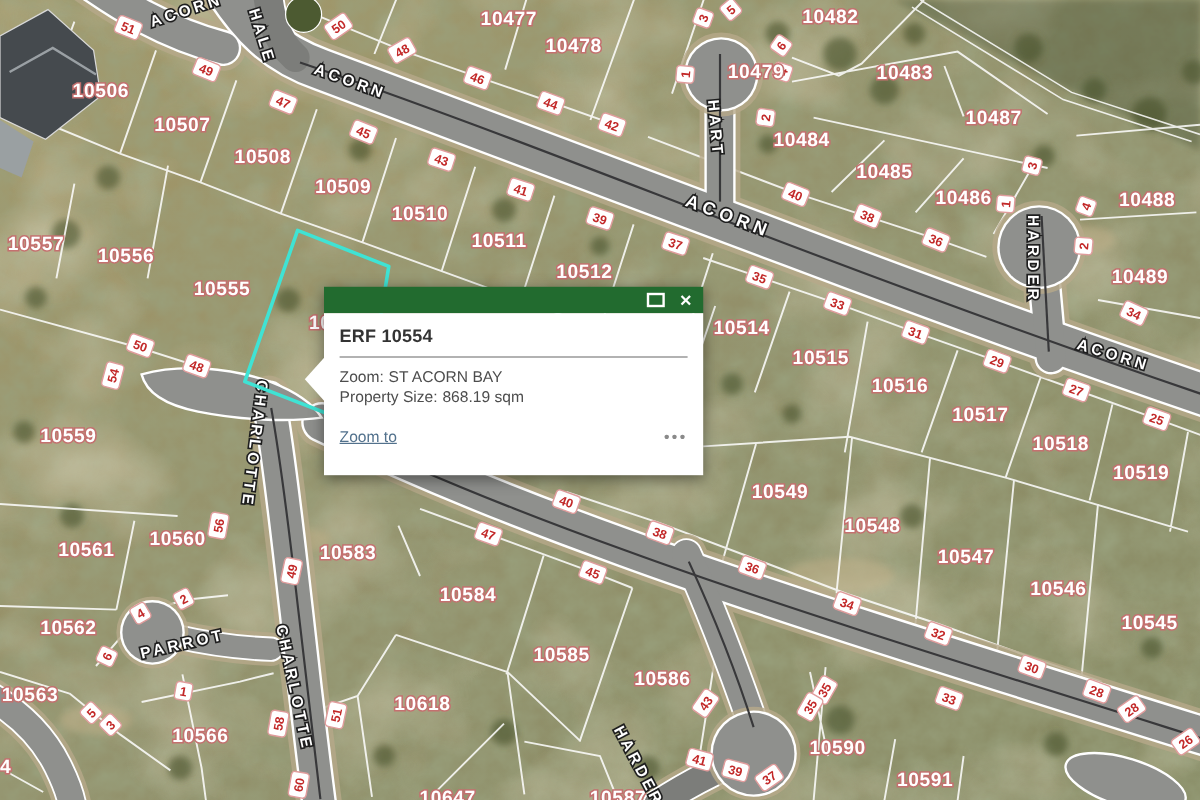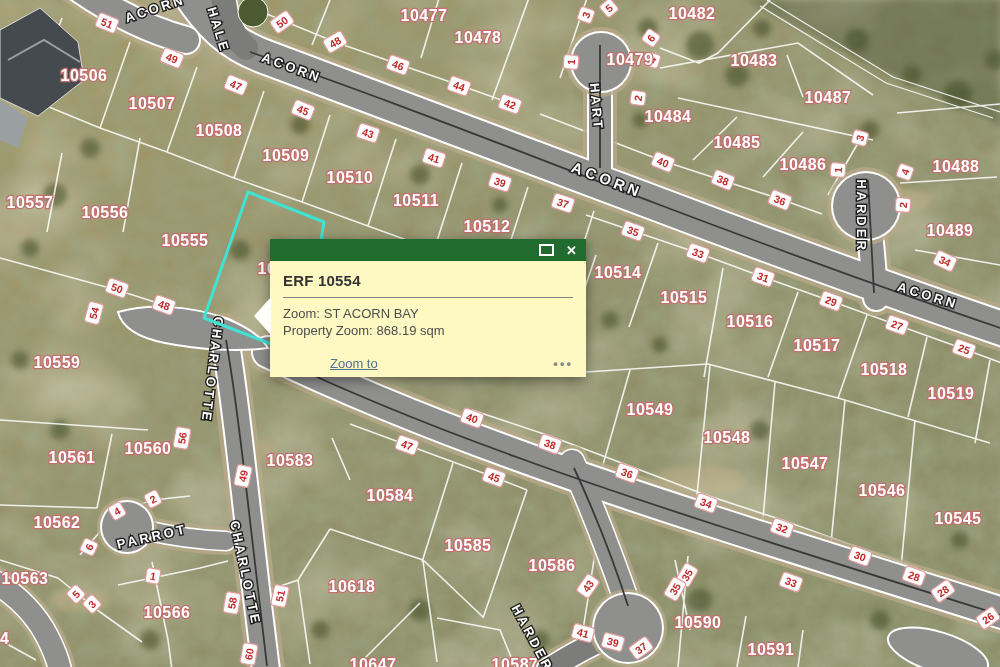--- a/index.html
+++ b/index.html
@@ -19,26 +19,26 @@
   
   .popup{position:absolute;left:270px;top:239px;width:316px;z-index:10;
          box-shadow:0 3px 12px rgba(0,0,0,.45);}
   .popup-arrow{position:absolute;left:-16px;top:58px;width:0;height:0;
                border-top:19px solid transparent;border-bottom:19px solid transparent;
                border-right:17px solid #ffffff;}
   .popup-header{height:22px;display:flex;align-items:center;justify-content:flex-end;
                 gap:12px;padding:0 9px;}
   .win-max{width:11px;height:8px;border:2px solid #fff;display:inline-block;cursor:pointer;}
   .win-close{color:#fff;font-size:13px;font-weight:bold;line-height:1;cursor:pointer;}
-  .popup-body{background:#fef9c3;padding:11px 13px 6px 13px;}
+  .popup-body{background:#ffffff;padding:11px 13px 25px 13px;}
   .popup-title{font-size:15px;font-weight:bold;color:#333;letter-spacing:.2px;}
   .popup-body hr{border:none;border-top:1px solid #808080;margin:8px 0 7px 0;}
   .field{font-size:13px;color:#4d4d4d;line-height:17px;}
   .field .flabel{margin-right:4px;}
-  .popup-footer{display:flex;justify-content:space-between;align-items:center;margin-top:17px;margin-left:47px;}
+  .popup-footer{display:flex;justify-content:space-between;align-items:center;margin-top:17px;}
   .zoomto{font-size:13px;color:#52718c;text-decoration:underline;cursor:pointer;}
   .more{color:#8a8a8a;font-size:13px;letter-spacing:2px;font-weight:bold;cursor:pointer;line-height:10px;}
 </style>
 </head>
 <body>
 
 <div class="stage">
 <svg width="1000" height="667" viewBox="0 0 1000 667">
   <defs>
     <linearGradient id="grad-base" x1="0" y1="0" x2="1" y2="1">
@@ -543,21 +543,21 @@
     <span class="win-max"></span>
     <span class="win-close">✕</span>
   </div>
   <div class="popup-body">
     <div class="popup-title">ERF 10554</div>
     <hr>
     <div class="field">
       <span class="flabel">Zoom:</span><span>ST ACORN BAY</span>
     </div>
     <div class="field">
-      <span class="flabel">Property Zoom:</span><span>868.19 sqm</span>
+      <span class="flabel">Property Size:</span><span>868.19 sqm</span>
     </div>
     <div class="popup-footer">
       <a class="zoomto">Zoom to</a>
       <span class="more">•••</span>
     </div>
   </div>
 </div>
 </div>
 
 </body></html>

